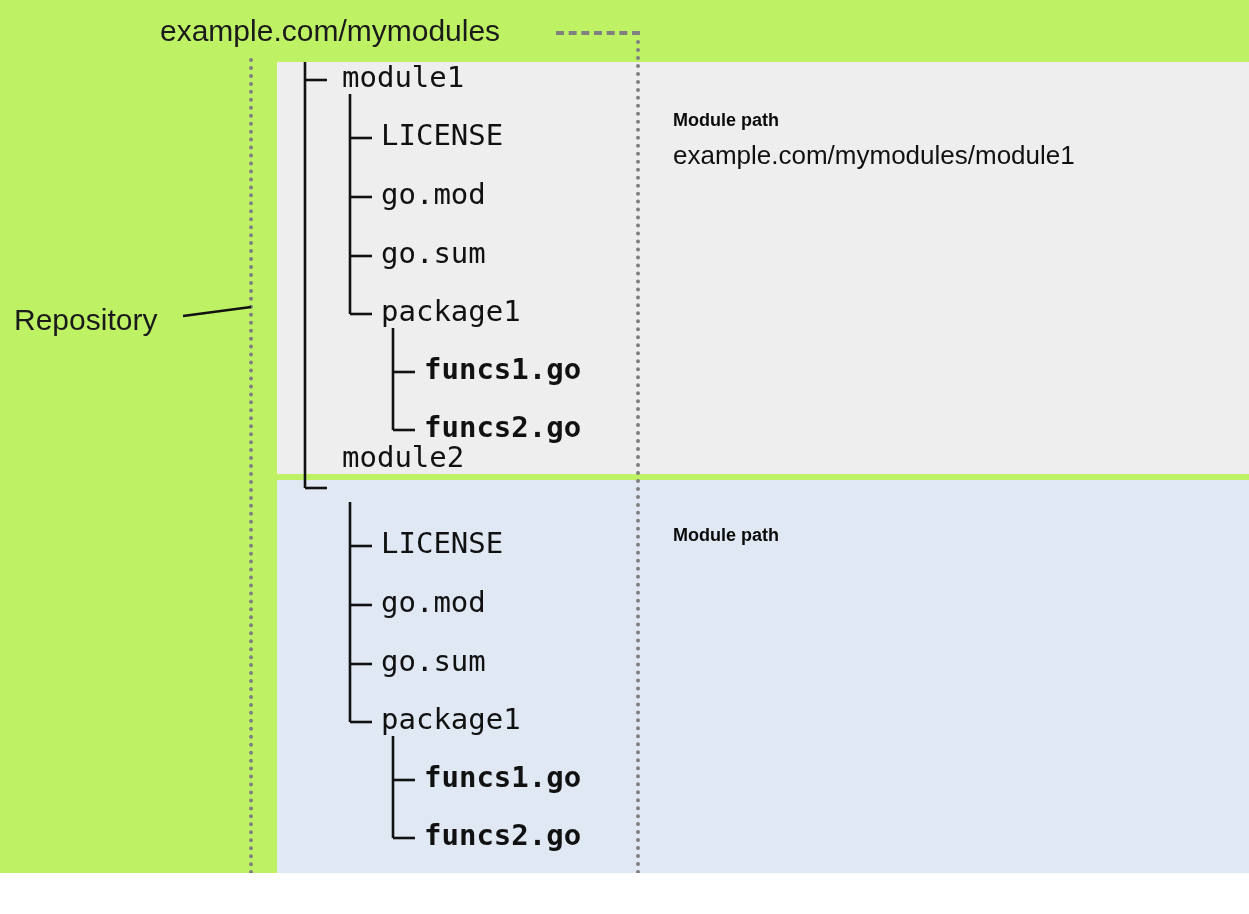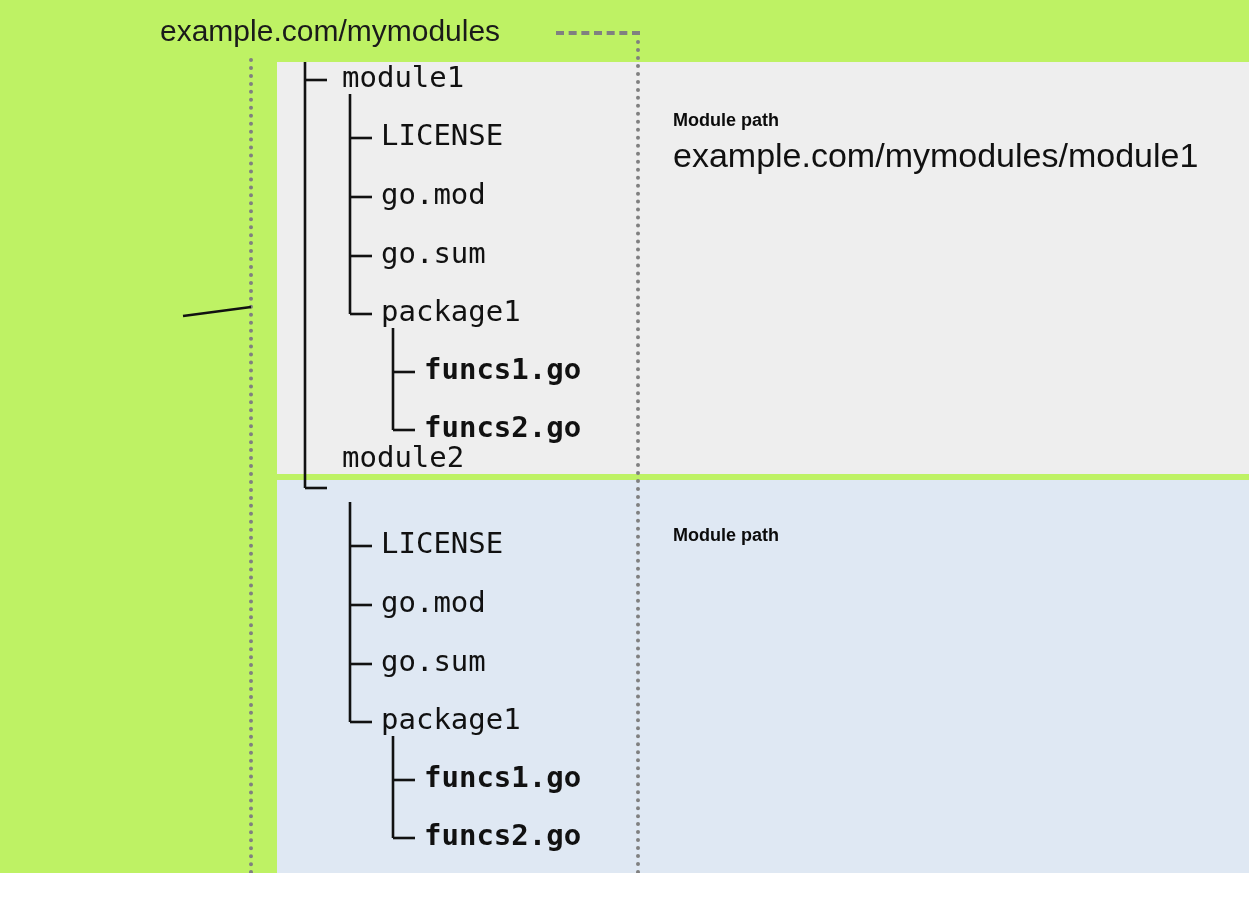--- a/index.html
+++ b/index.html
@@ -115,21 +115,21 @@
     width: 560px;
   }
   .anno-title {
     font-size: 18px;
     font-weight: bold;
     color: #0b0b0b;
     line-height: 34px;
     white-space: nowrap;
   }
   .anno-value {
-    font-size: 34px;
+    font-size: 26px;
     color: #111111;
     line-height: 36px;
     white-space: nowrap;
   }
   .anno-1 { top: 103px; }
   .anno-2 { top: 518px; }
 </style>
 </head>
 <body>
 
@@ -138,20 +138,21 @@
   <div class="band band-module1"></div>
   <div class="band band-module2"></div>
 
   <div class="repo-box-left"></div>
   <div class="repo-box-right"></div>
   <div class="repo-box-bottom"></div>
   <div class="repo-label-dash"></div>
 
   <div class="repo-url-label">example.com/mymodules</div>
 
+  <div class="repository-label">Repository</div>
   <svg class="repository-leader" viewBox="0 0 68 18" width="68" height="18">
     <line x1="0" y1="16" x2="68" y2="7" stroke="#111111" stroke-width="2.4"></line>
   </svg>
 
   <svg class="tree" id="tree-lines" viewBox="0 0 1249 914" width="1249" height="914">
       <line x1="305" y1="80" x2="327" y2="80" stroke="#111111" stroke-width="2.6"></line>
       <line x1="350" y1="138" x2="372" y2="138" stroke="#111111" stroke-width="2.6"></line>
       <line x1="350" y1="197" x2="372" y2="197" stroke="#111111" stroke-width="2.6"></line>
       <line x1="350" y1="256" x2="372" y2="256" stroke="#111111" stroke-width="2.6"></line>
       <line x1="350" y1="314" x2="372" y2="314" stroke="#111111" stroke-width="2.6"></line>

